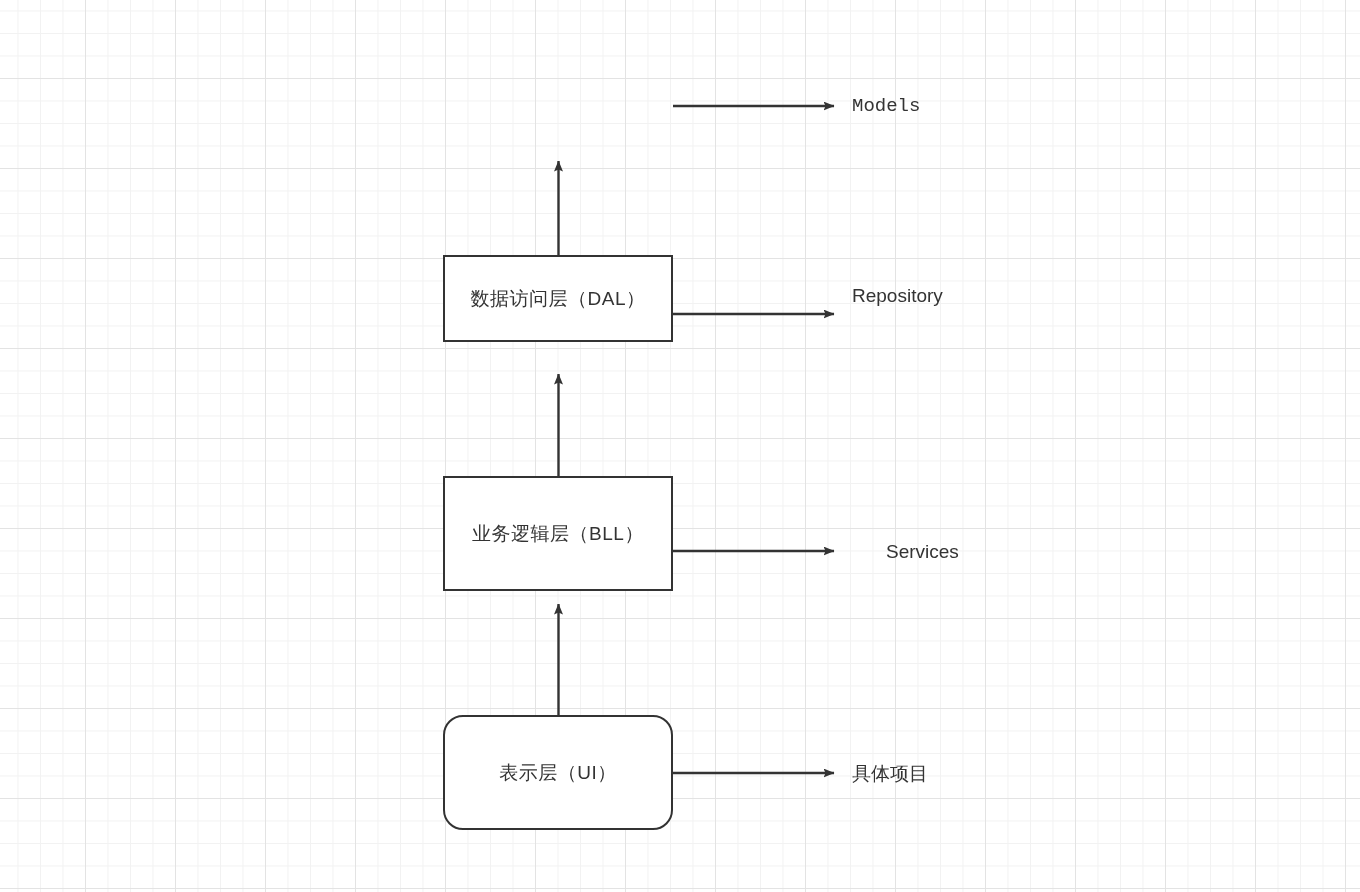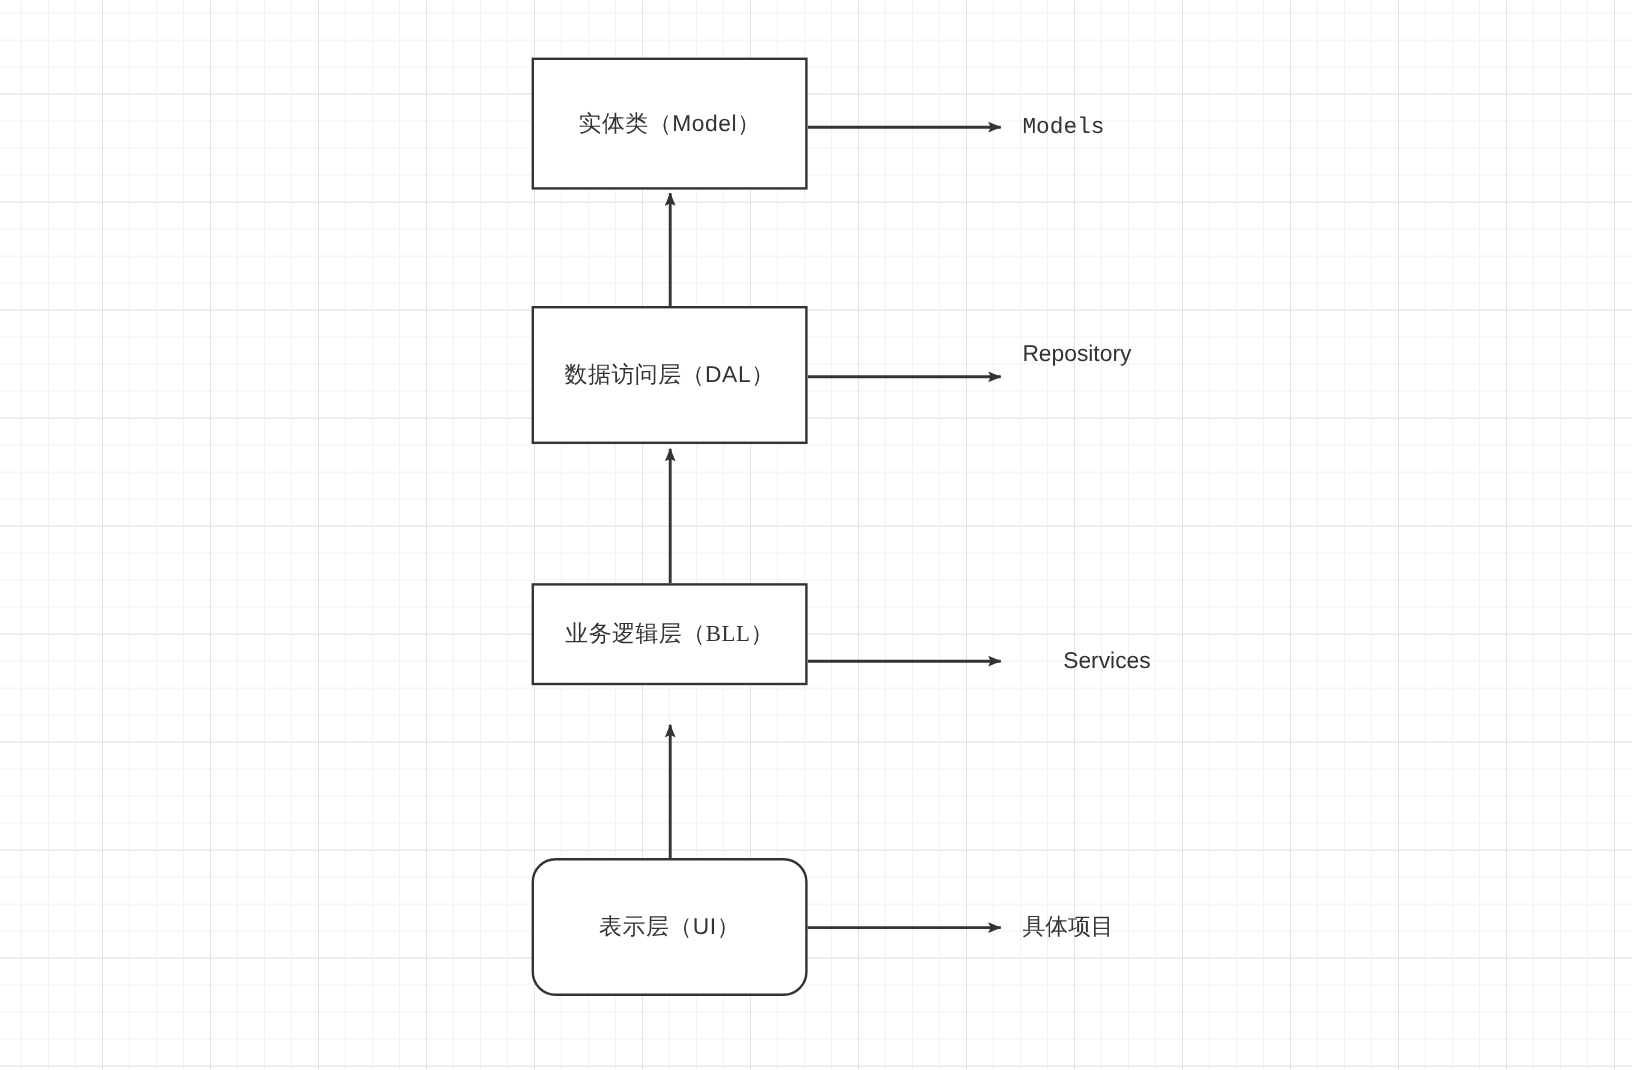--- a/index.html
+++ b/index.html
@@ -93,29 +93,26 @@
       <line x1="673" y1="314" x2="834" y2="314" stroke="#333333" stroke-width="2.4" marker-end="url(#arrowhead)"></line>
     </g>
     <g>
       <line x1="673" y1="551" x2="834" y2="551" stroke="#333333" stroke-width="2.4" marker-end="url(#arrowhead)"></line>
     </g>
     <g>
       <line x1="673" y1="773" x2="834" y2="773" stroke="#333333" stroke-width="2.4" marker-end="url(#arrowhead)"></line>
     </g>
   </svg>
 
-  <div class="node" style="left:443px; top:48px; width:230px; height:110px;">
-    <span class="node-label">实体类（Model）</span>
-  </div>
 
-  <div class="node" style="left:443px; top:255px; width:230px; height:115px;">
+  <div class="node" style="left:443px; top:255px; width:230px; height:87px;">
     <span class="node-label">数据访问层（DAL）</span>
   </div>
 
-  <div class="node" style="left:443px; top:486px; width:230px; height:85px;font-family:Liberation Serif, serif;">
+  <div class="node" style="left:443px; top:476px; width:230px; height:115px;">
     <span class="node-label">业务逻辑层（BLL）</span>
   </div>
 
   <div class="node" style="left:443px; top:715px; width:230px; height:115px;border-radius:20px;">
     <span class="node-label">表示层（UI）</span>
   </div>
 
   <div class="side-label" style="left:852px; top:106px;font-family:Liberation Mono, monospace;">Models</div>
 
   <div class="side-label" style="left:852px; top:295px;">Repository</div>

